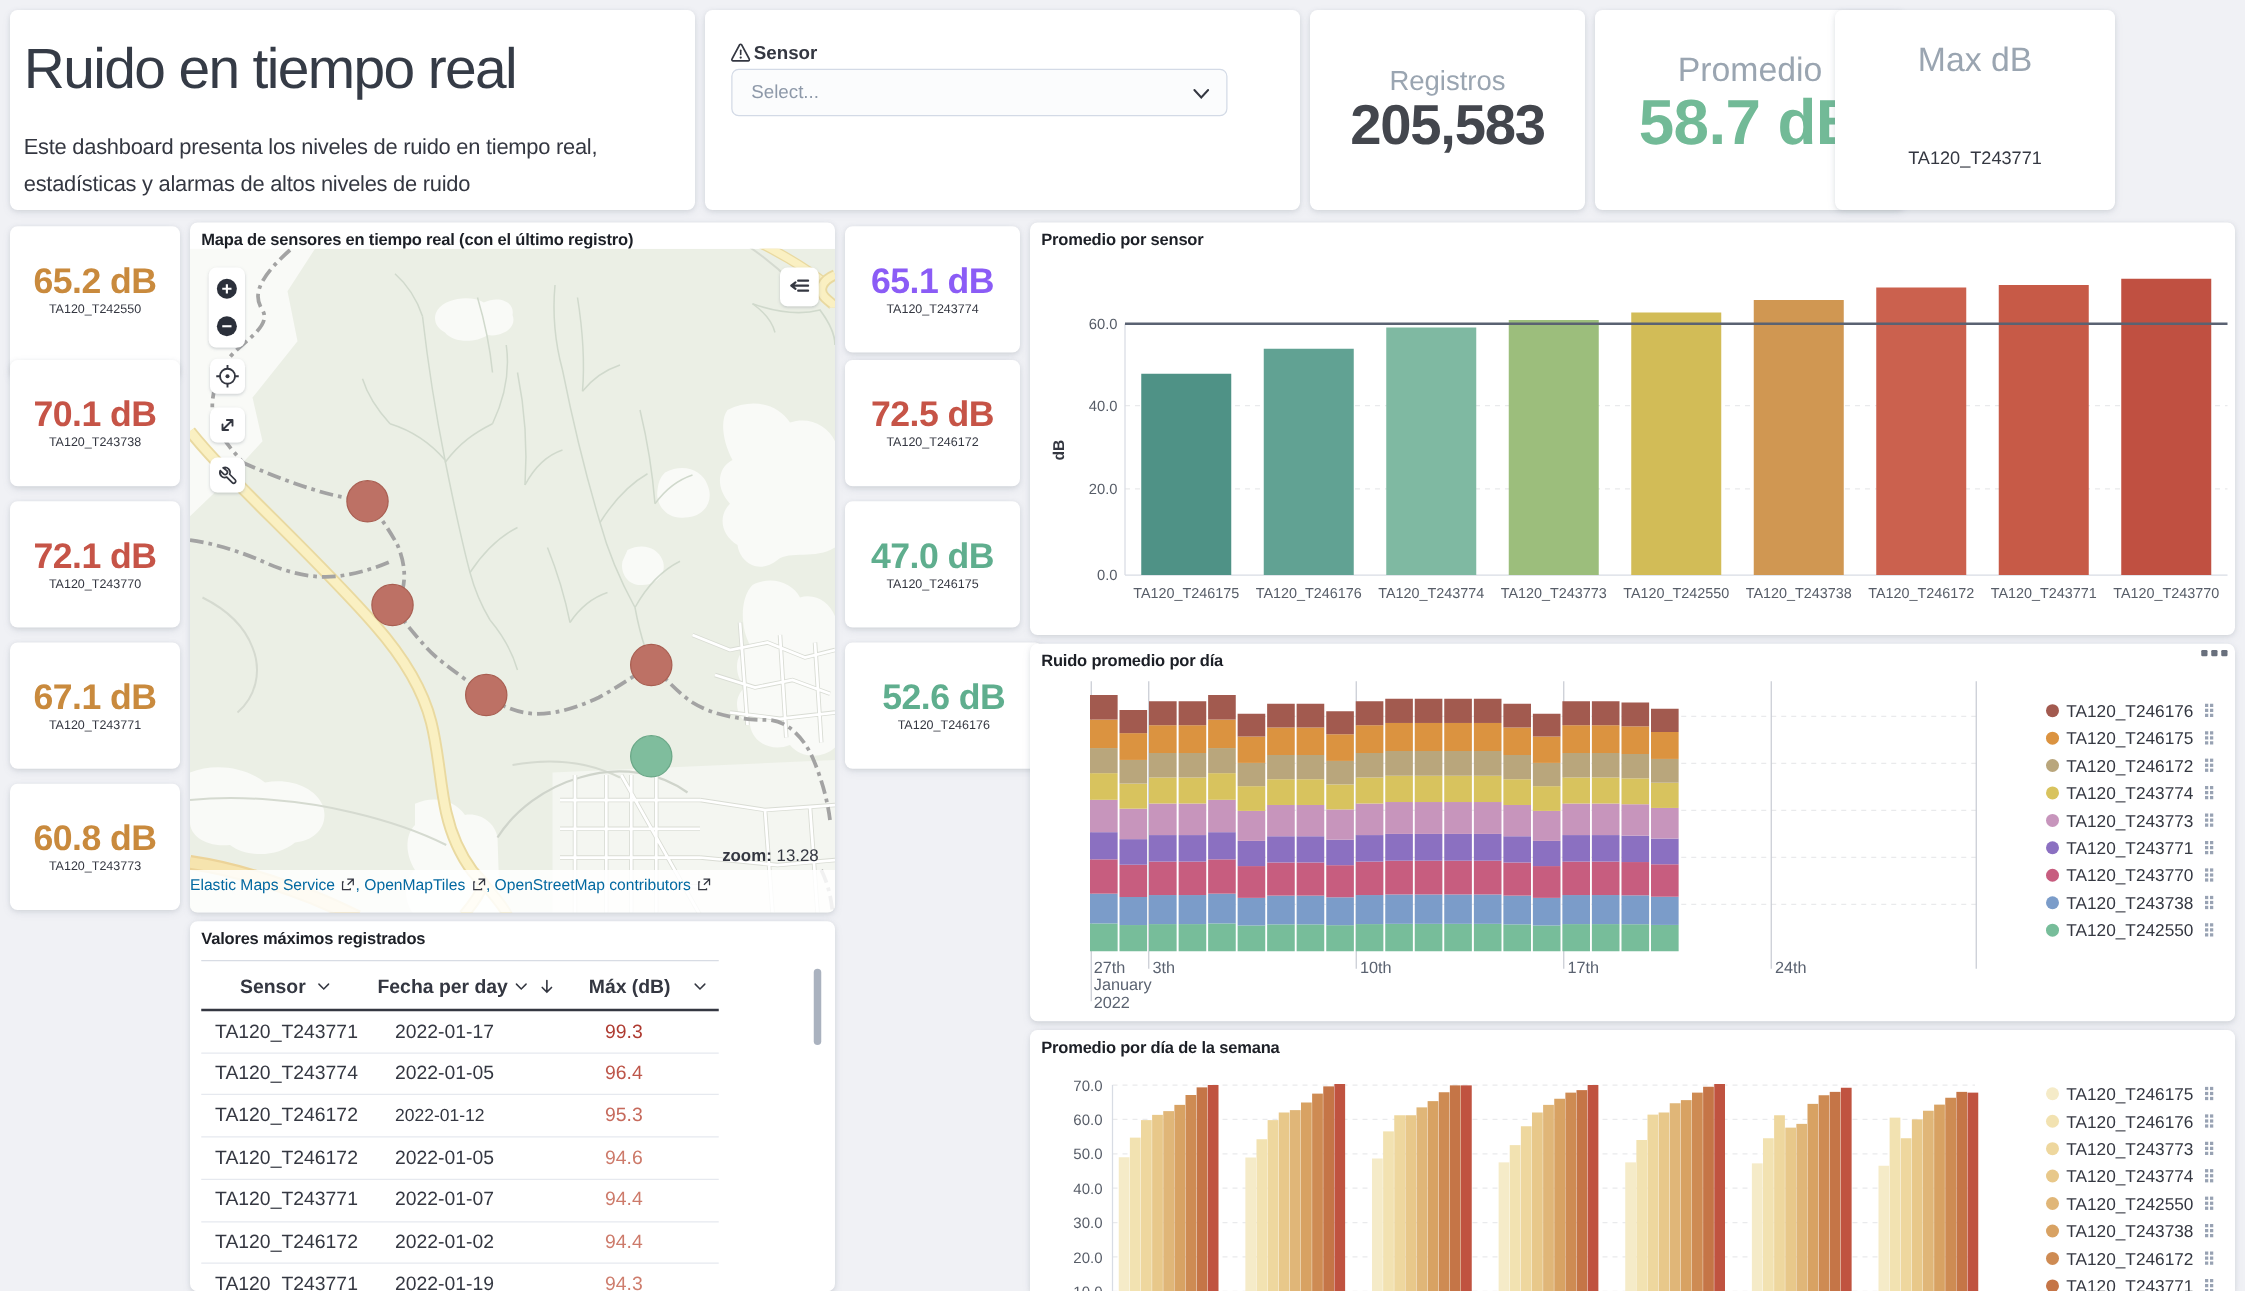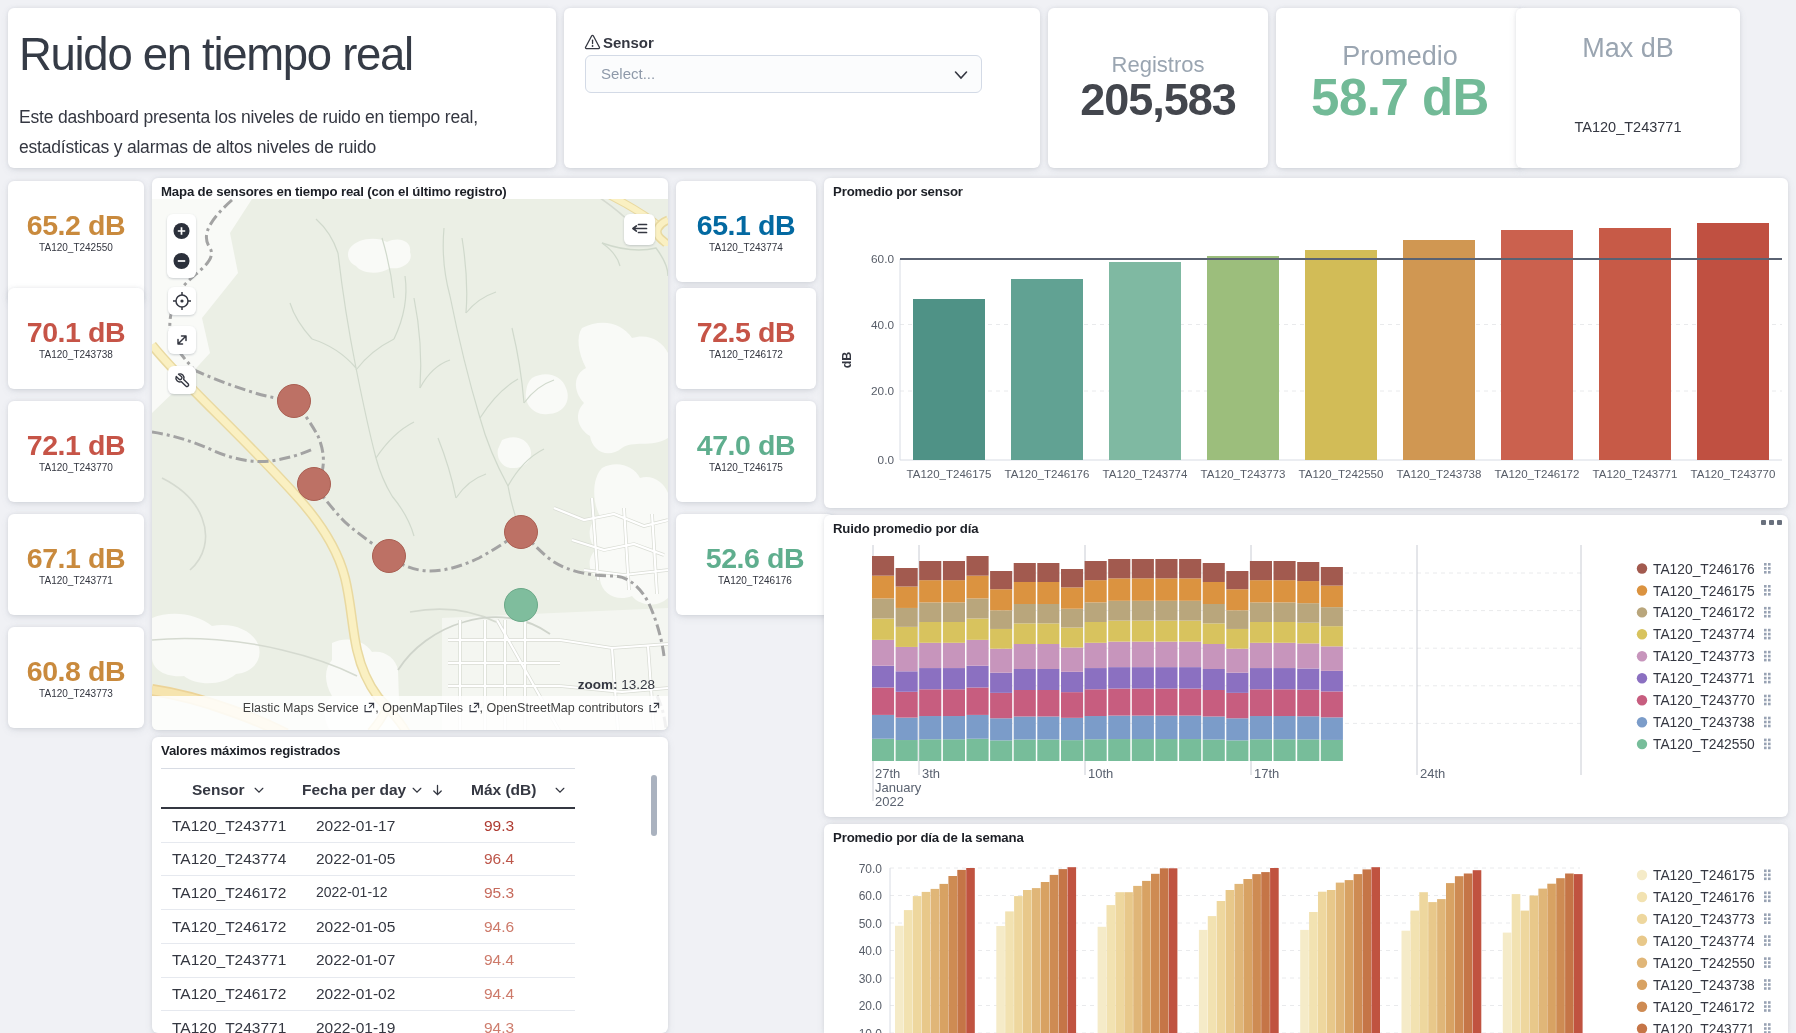--- a/index.html
+++ b/index.html
@@ -33,21 +33,21 @@
 </div>
     </div>
     <div class="p" style="left:1048px;top:8px;width:220px;height:160px">
 <div class="mval" style="top:44px;color:#9aa5b1;font-size:22px;font-weight:normal;letter-spacing:0">Registros</div>
 <div class="mval" style="top:66px;color:#43464d;font-size:45px;letter-spacing:-1px">205,583</div>
 </div>
     <div class="p" style="left:1276px;top:8px;width:248px;height:160px">
 <div class="mval" style="top:33px;color:#9aa5b1;font-size:27px;font-weight:normal;letter-spacing:0">Promedio</div>
 <div class="mval" style="top:60px;color:#72ba97;font-size:51px;letter-spacing:-.5px">58.7 dB</div>
 </div>
-    <div class="p" style="left:1516px;top:8px;width:224px;height:160px">
+    <div class="p" style="left:1468px;top:8px;width:224px;height:160px">
 <div class="mval" style="top:25px;color:#9aa5b1;font-size:27px;font-weight:normal;letter-spacing:0">Max dB</div>
 <div class="mlab" style="top:111px;font-size:14.5px">TA120_T243771</div>
 </div>
     <div class="p" style="left:8px;top:181px;width:136px;height:121px">
       <div class="mval" style="top:28px;color:#c98a3d;font-size:28.5px">65.2 dB</div>
       <div class="mlab" style="top:61px">TA120_T242550</div>
     </div>
     <div class="p" style="left:8px;top:288px;width:136px;height:101px">
       <div class="mval" style="top:28px;color:#c65447;font-size:28.5px">70.1 dB</div>
       <div class="mlab" style="top:61px">TA120_T243738</div>
@@ -58,21 +58,21 @@
     </div>
     <div class="p" style="left:8px;top:514px;width:136px;height:101px">
       <div class="mval" style="top:28px;color:#c98a3d;font-size:28.5px">67.1 dB</div>
       <div class="mlab" style="top:61px">TA120_T243771</div>
     </div>
     <div class="p" style="left:8px;top:627px;width:136px;height:101px">
       <div class="mval" style="top:28px;color:#c98a3d;font-size:28.5px">60.8 dB</div>
       <div class="mlab" style="top:61px">TA120_T243773</div>
     </div>
     <div class="p" style="left:676px;top:181px;width:140px;height:101px">
-      <div class="mval" style="top:28px;color:#0369a1;font-size:28.5px">65.1 dB</div>
+      <div class="mval" style="top:28px;color:#8b5cf6;font-size:28.5px">65.1 dB</div>
       <div class="mlab" style="top:61px">TA120_T243774</div>
     </div>
     <div class="p" style="left:676px;top:288px;width:140px;height:101px">
       <div class="mval" style="top:28px;color:#c65447;font-size:28.5px">72.5 dB</div>
       <div class="mlab" style="top:61px">TA120_T246172</div>
     </div>
     <div class="p" style="left:676px;top:401px;width:140px;height:101px">
       <div class="mval" style="top:28px;color:#5fae8e;font-size:28.5px">47.0 dB</div>
       <div class="mlab" style="top:61px">TA120_T246175</div>
     </div>
@@ -179,21 +179,21 @@
         <g transform="translate(16,188)">
           <rect x="0" y="0" width="28" height="28" rx="6" fill="#fff" filter="url(#bsh)"></rect>
           <path d="M10.5 8.2 a4 4 0 0 1 5.2 5.2 l4.4 4.4 a1.6 1.6 0 0 1 -2.3 2.3 l-4.4 -4.4 a4 4 0 0 1 -5.2 -5.2 l2.6 2.6 a1.8 1.8 0 0 0 2.6 -2.6 Z" fill="none" stroke="#343741" stroke-width="1.4" stroke-linejoin="round"></path>
         </g>
         <g transform="translate(472,36)">
           <rect x="0" y="0" width="31" height="31" rx="6" fill="#fff" filter="url(#bsh)"></rect>
           <path d="M14.5 10.5 H22.5 M14.5 18.5 H22.5 M9 14.5 H22.5 M9 14.5 l3.4 -2.6 M9 14.5 l3.4 2.6" fill="none" stroke="#343741" stroke-width="1.7" stroke-linecap="round" stroke-linejoin="round"></path>
         </g>
       </svg>
       <div class="abs" style="right:13px;top:499px;font-size:13.5px;color:#343741"><b>zoom:</b> 13.28</div>
-      <div class="abs" style="left:0;top:523px;width:508px;text-align:right;font-size:12.5px;color:#404040;white-space:nowrap">Elastic Maps Service <svg width="11" height="11" viewBox="0 0 16 16" style="display:inline-block;vertical-align:-1px;margin-left:2px">
+      <div class="abs" style="left:0;top:523px;width:508px;text-align:left;font-size:12.5px;color:#0369a1;white-space:nowrap">Elastic Maps Service <svg width="11" height="11" viewBox="0 0 16 16" style="display:inline-block;vertical-align:-1px;margin-left:2px">
           <path d="M3 5 h-1.5 v9 h9 v-1.5" fill="none" stroke="#343741" stroke-width="1.5"></path>
           <path d="M7 2 h7 v7 M14 2 L7.5 8.5" fill="none" stroke="#343741" stroke-width="1.5"></path>
         </svg>, OpenMapTiles <svg width="11" height="11" viewBox="0 0 16 16" style="display:inline-block;vertical-align:-1px;margin-left:2px">
           <path d="M3 5 h-1.5 v9 h9 v-1.5" fill="none" stroke="#343741" stroke-width="1.5"></path>
           <path d="M7 2 h7 v7 M14 2 L7.5 8.5" fill="none" stroke="#343741" stroke-width="1.5"></path>
         </svg>, OpenStreetMap contributors <svg width="11" height="11" viewBox="0 0 16 16" style="display:inline-block;vertical-align:-1px;margin-left:2px">
           <path d="M3 5 h-1.5 v9 h9 v-1.5" fill="none" stroke="#343741" stroke-width="1.5"></path>
           <path d="M7 2 h7 v7 M14 2 L7.5 8.5" fill="none" stroke="#343741" stroke-width="1.5"></path>
         </svg></div>
     </div>

